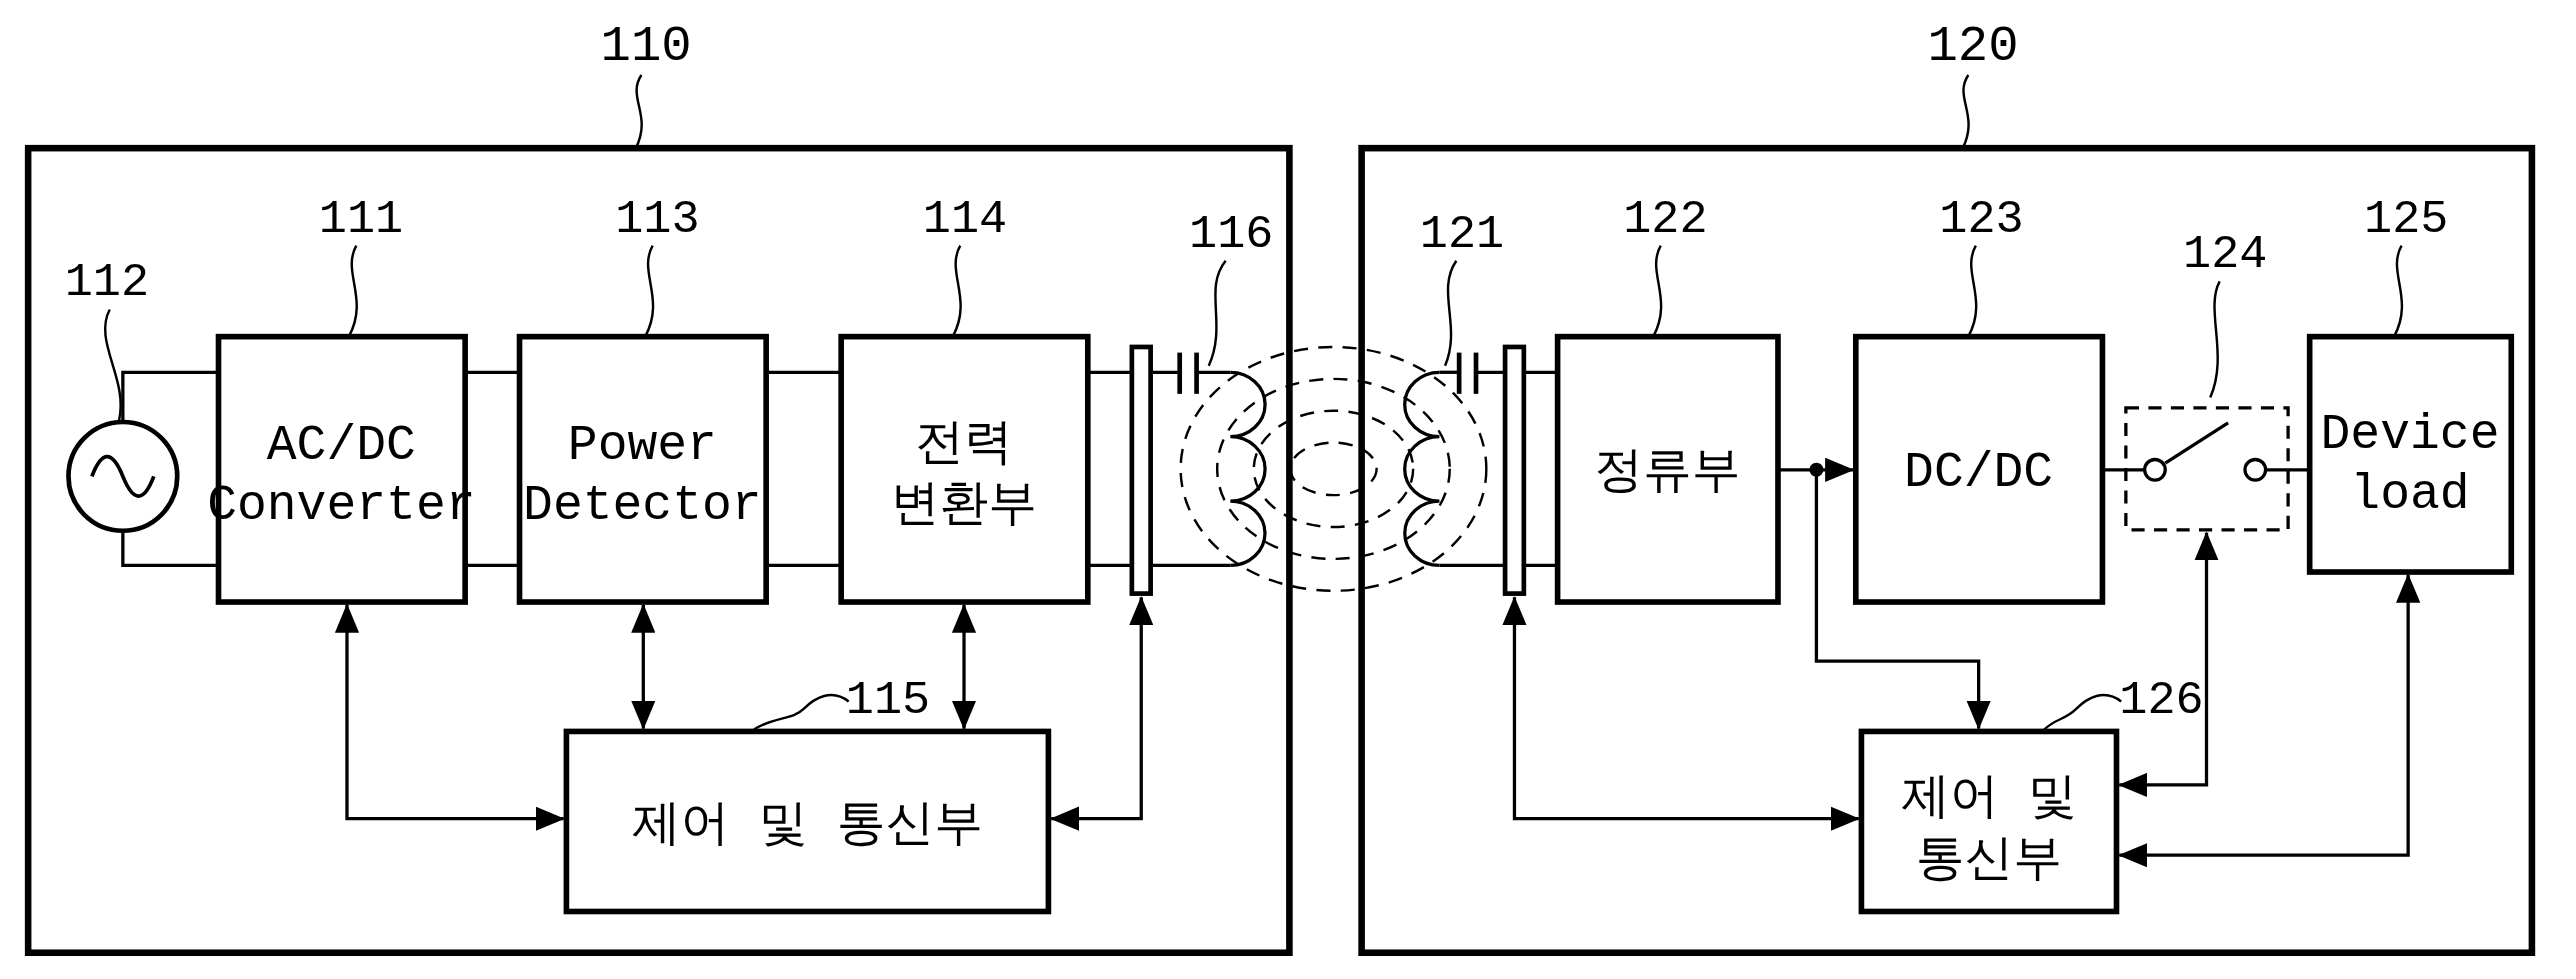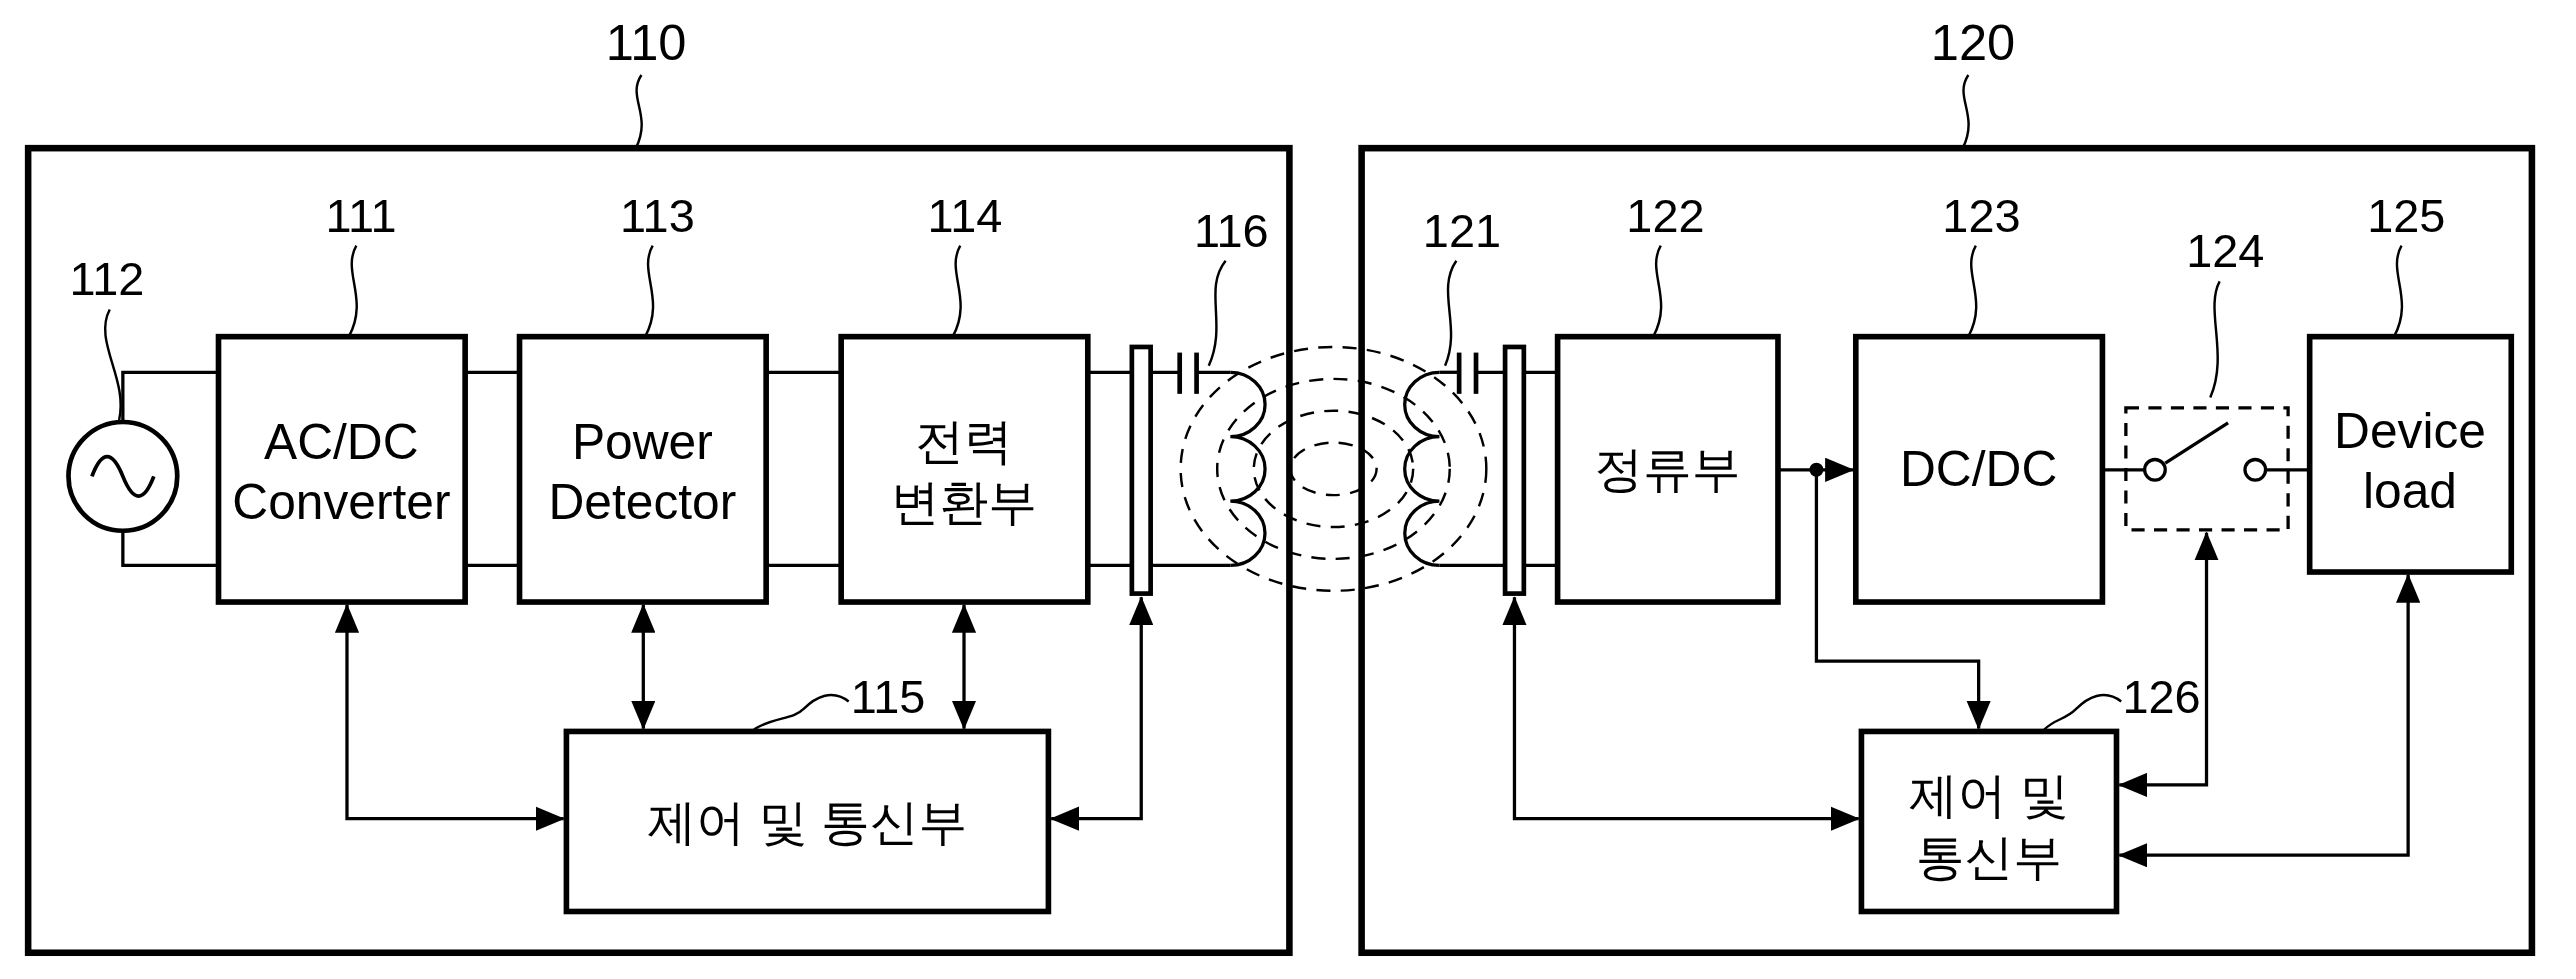--- a/index.html
+++ b/index.html
@@ -1,20 +1,20 @@
 <!DOCTYPE html>
 <html style="font-size:15px"><head>
 <meta charset="utf-8">
 <style>
   html,body{margin:0;padding:0;background:#ffffff;}
   .stage{
     position:relative;
     width:2576px;height:979px;
     background:#ffffff;
-    font-family:Liberation Sans, sans-serif;
+    font-family:Liberation Mono, monospace;
   }
   .stage svg{position:absolute;left:0;top:0;width:2576px;height:979px;}
   .ink{stroke:#000000;fill:none;}
   .wire{stroke-width:3.5;}
   .thin{stroke-width:2.6;}
   .blockline{stroke-width:6;}
   .outerline{stroke-width:7;}
   .plate{stroke-width:5;}
   .whitebox{fill:#ffffff;}
   text{fill:#000000;stroke:none;}

